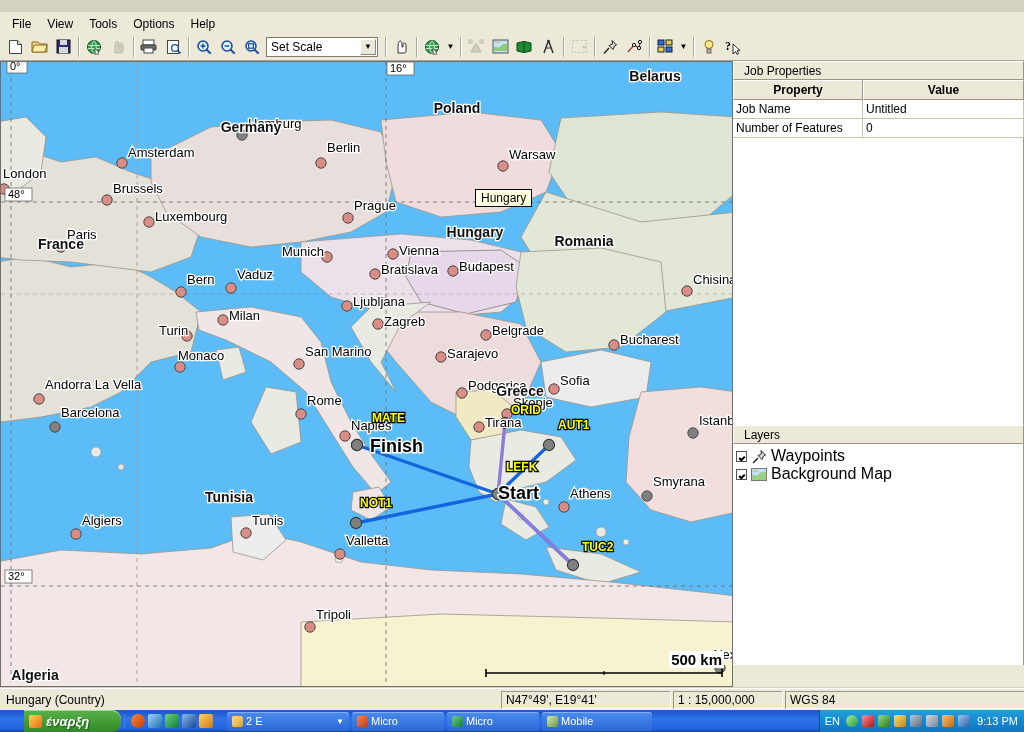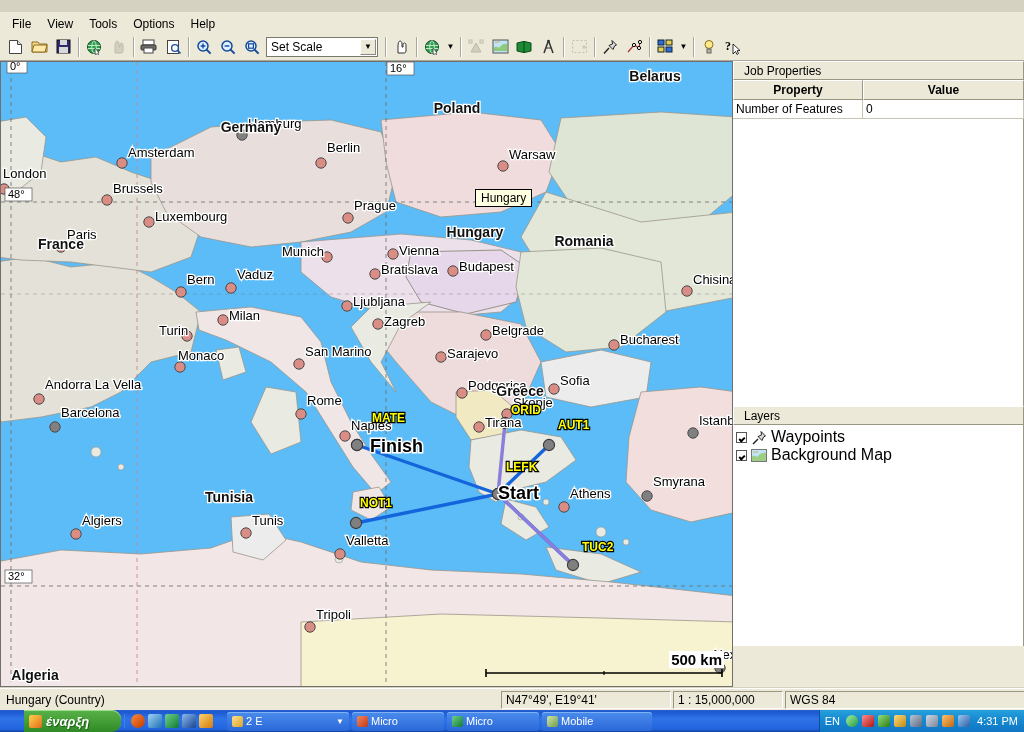--- a/index.html
+++ b/index.html
@@ -518,20 +518,24 @@
   <div class="rightpane">
 
     <div class="paneHdr">Job Properties</div>
 
     <div class="gridHdr">
       <div class="colA">Property</div>
       <div class="colB">Value</div>
     </div>
 
     <div class="gridRow">
+      <div class="colA">Job Name</div>
+      <div class="colB">Untitled</div>
+    </div>
+    <div class="gridRow">
       <div class="colA">Number of Features</div>
       <div class="colB">0</div>
     </div>
 
     <div class="gridFill" style="height:287px;"></div>
 
     <div class="paneHdr">Layers</div>
 
     <div class="layerList" style="height:221px;padding-top:3px;">
       <div class="layerRow">
@@ -602,16 +606,16 @@
     <div class="tray">
       <span class="lang">EN</span>
       <div class="tri" style="background:linear-gradient(135deg,#9ff0a8,#2a9a3a);border-radius:50%"></div>
       <div class="tri" style="background:linear-gradient(135deg,#ff8d8d,#b01414)"></div>
       <div class="tri" style="background:linear-gradient(135deg,#8fe07a,#2f7a18)"></div>
       <div class="tri" style="background:linear-gradient(135deg,#ffd97a,#c08a12)"></div>
       <div class="tri" style="background:linear-gradient(135deg,#b9c6d8,#5a6a80)"></div>
       <div class="tri" style="background:linear-gradient(135deg,#cfd8e8,#7a8698)"></div>
       <div class="tri" style="background:linear-gradient(135deg,#ffc06a,#c06a10)"></div>
       <div class="tri" style="background:linear-gradient(135deg,#9fc8f0,#2a5fa8)"></div>
-      <span class="clock">4:31 PM</span>
+      <span class="clock">9:13 PM</span>
     </div>
   </div>
 </div>
 
 </body></html>

